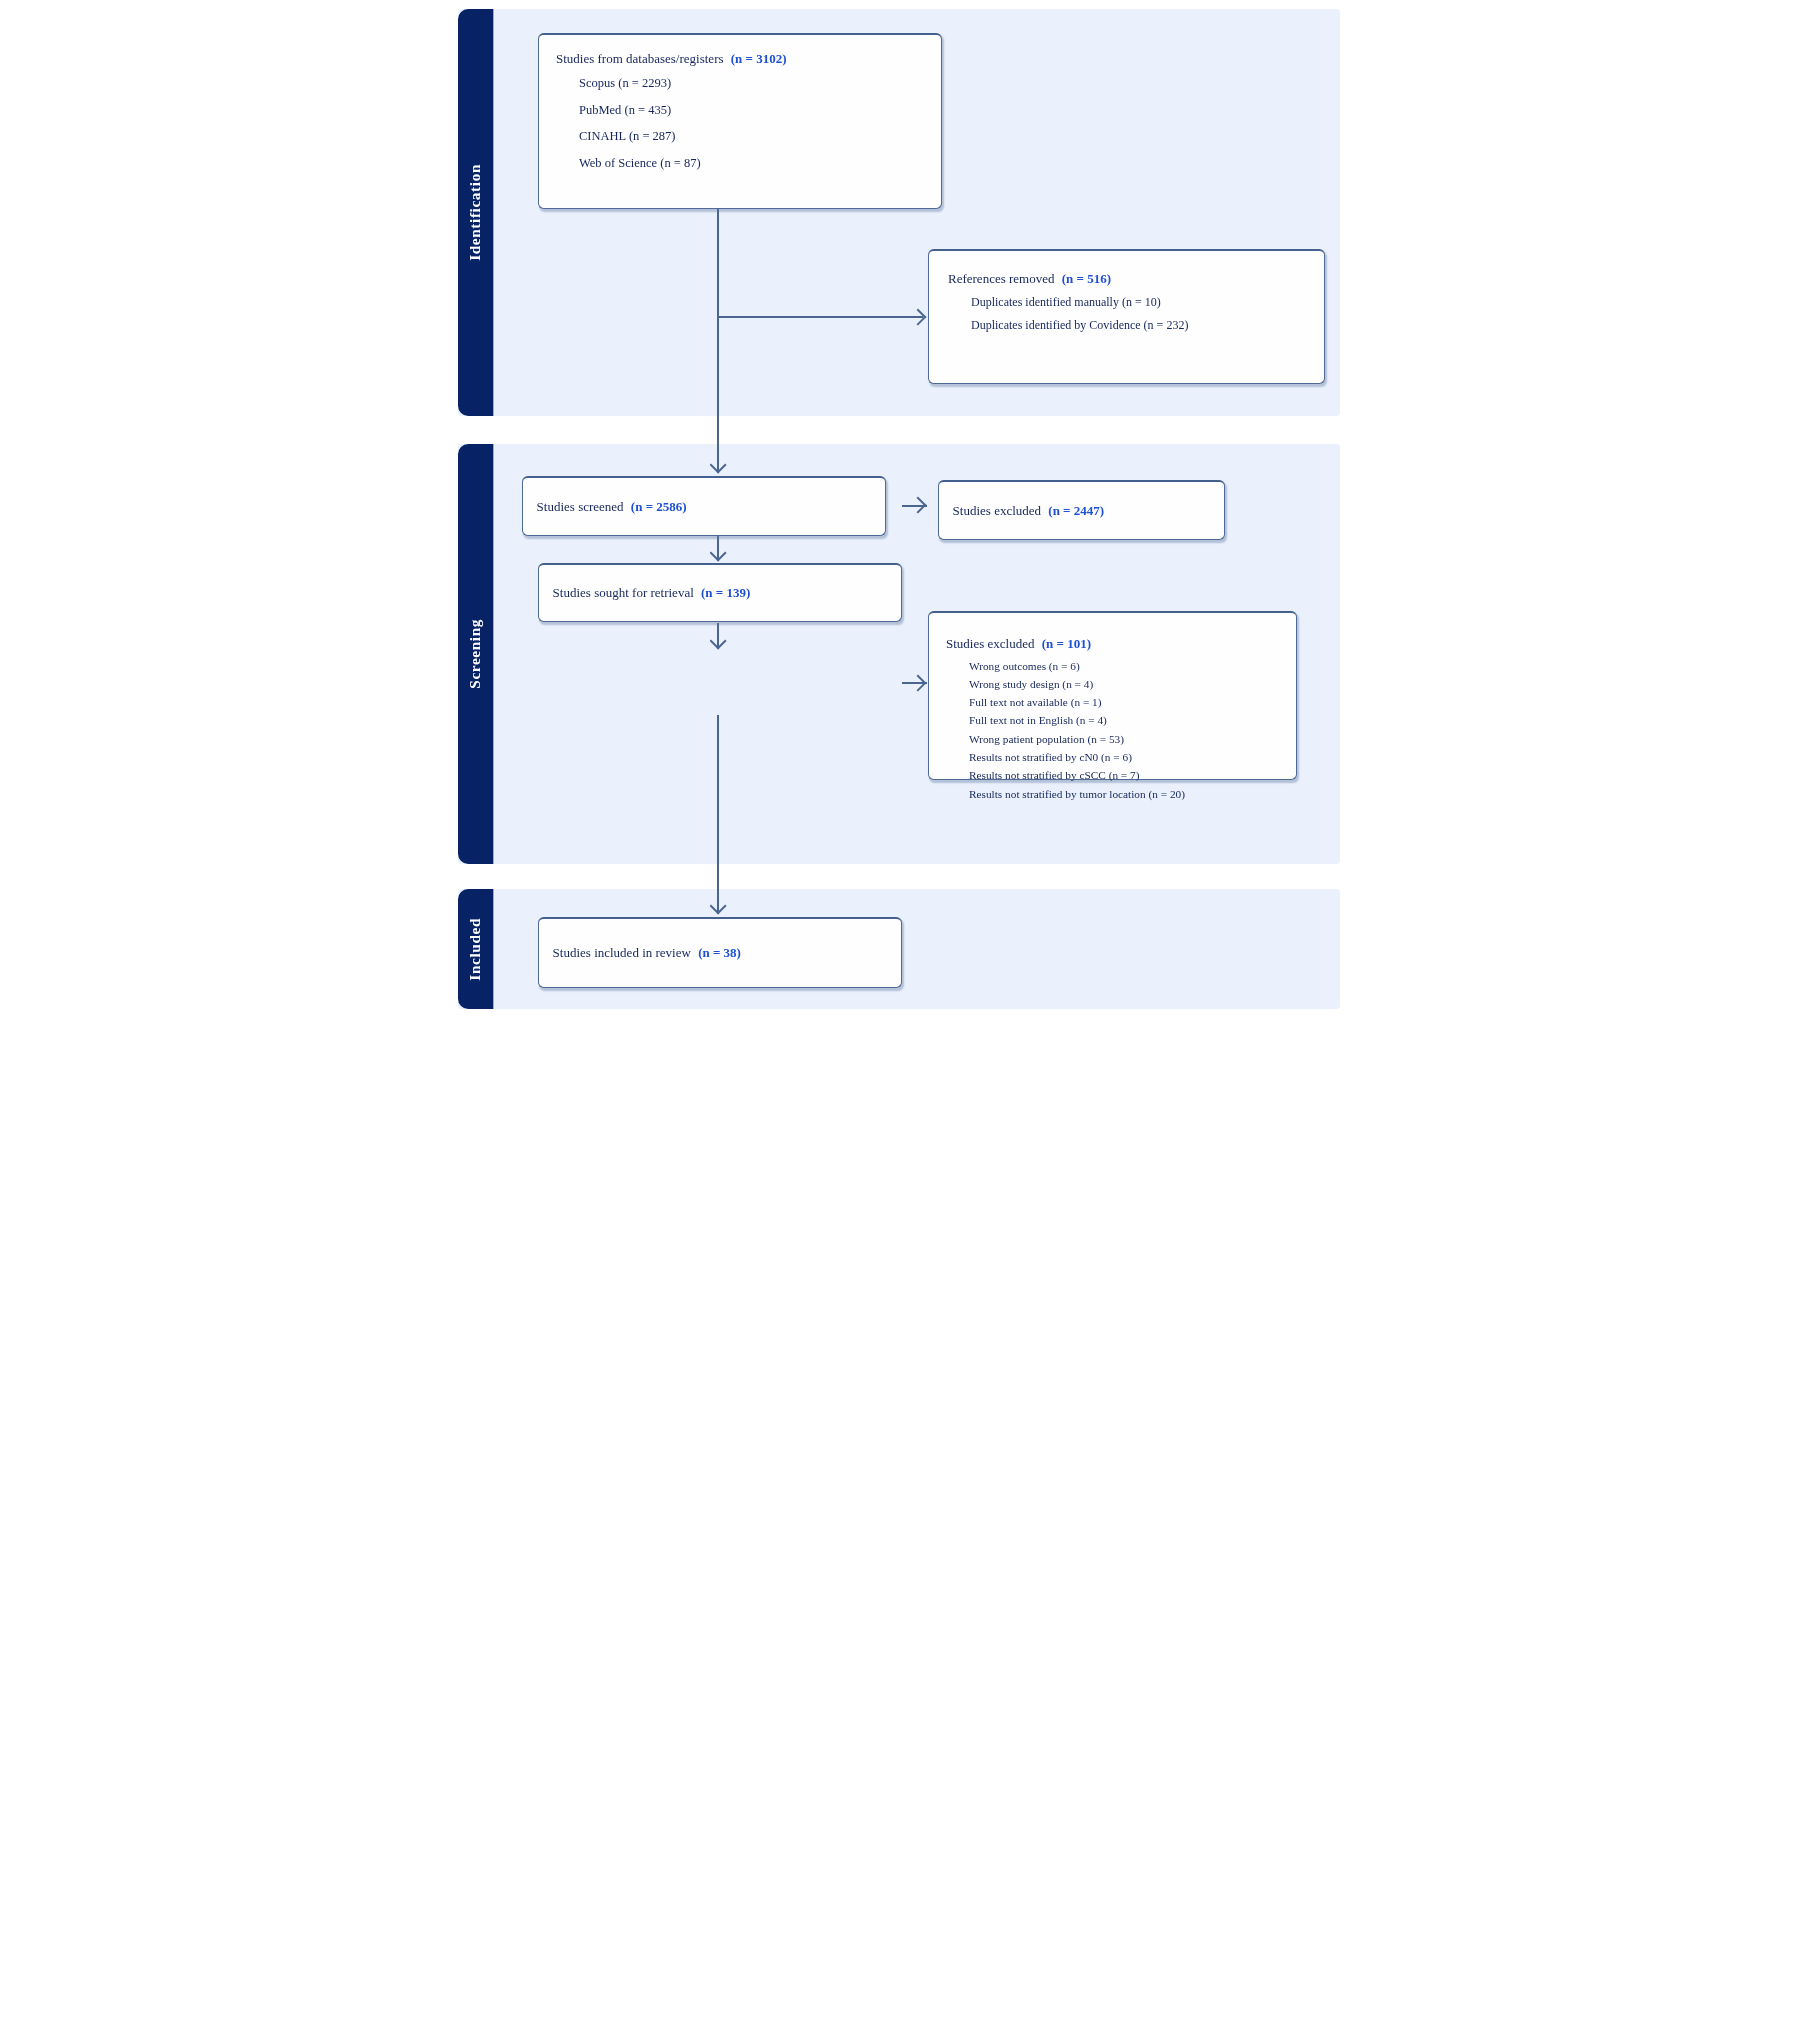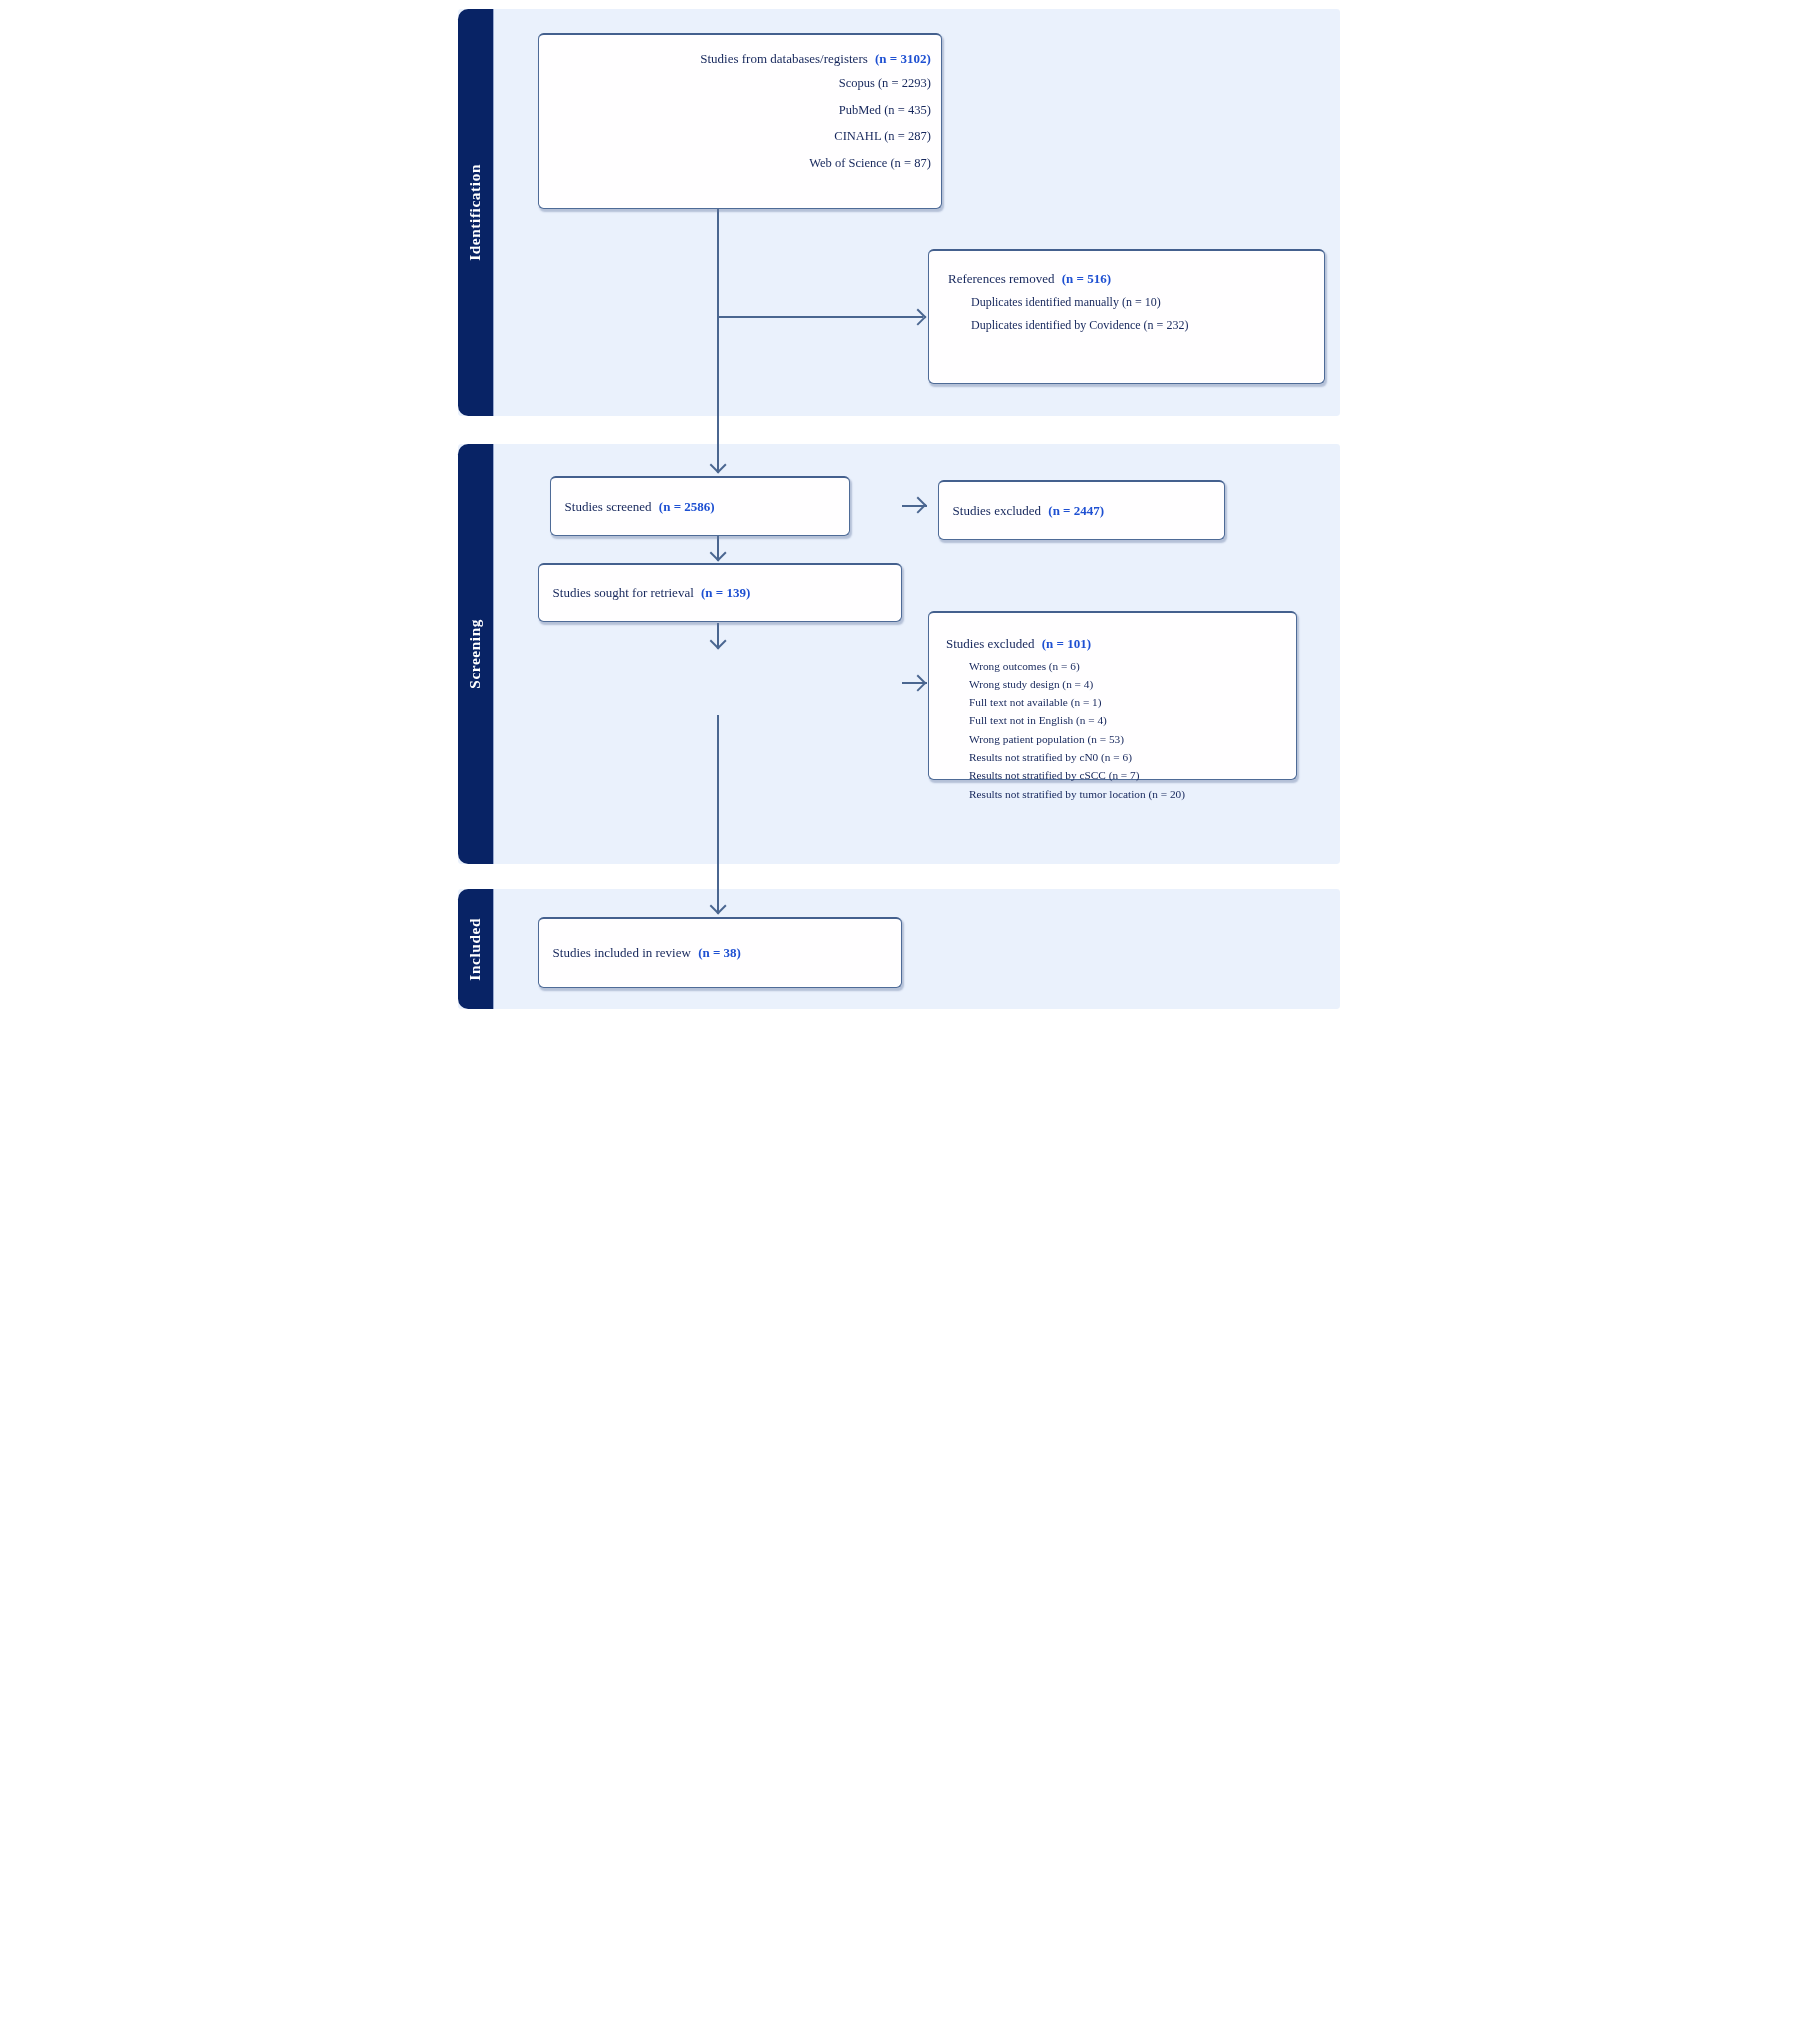--- a/index.html
+++ b/index.html
@@ -26,23 +26,23 @@
   .tab-label {
     writing-mode:vertical-rl; transform:rotate(180deg);
     color:#ffffff; font-weight:bold; font-size:15.3px; letter-spacing:0.6px; white-space:nowrap;
   }
   
   .box {
     position:absolute; box-sizing:border-box; background:#fffeff;
     border:1.7px solid #4e6b97; border-top:2.8px solid #44608e; border-radius:5.7px;
     box-shadow:1.1px 2.3px 1.7px rgba(100,120,160,0.40);
   }
-  .b1 { left:90px; top:33px;   width:404px; height:176px; padding:16px 10.2px 0 17px;text-align:right; }
+  .b1 { left:90px; top:33px;   width:404px; height:176px; padding:16px 10.2px 0 17px; }
   .b2 { left:480px; top:249px;  width:397px; height:135px; padding:20.4px 8px 0 19px; }
-  .b3 { left:102px; top:476px;  width:300px; height:60px;font-family:Liberation Serif, serif; }
+  .b3 { left:74px; top:476px;  width:364px; height:60px;font-family:Liberation Serif, serif; }
   .b4 { left:480px; top:480px;  width:287px; height:60px;margin-left:10px; }
   .b5 { left:90px; top:563px;  width:364px; height:59px; }
   .b6 { left:90px; top:651px; width:364px; height:63px; }
   .b7 { left:480px; top:611px; width:369px; height:169px; padding:23px 0 0 17px; }
   .b8 { left:90px; top:917px; width:364px; height:71px; }
   .single { display:flex; align-items:center; padding-left:13.6px; }
   .box-title { font-size:13px; }
   .cnt { font-weight:bold; color:#1e50d2; margin-left:4px; }
   .items { margin-left:23px; }
   .b1 .items { font-size:12.5px; line-height:2.12; margin-top:3.4px; }

